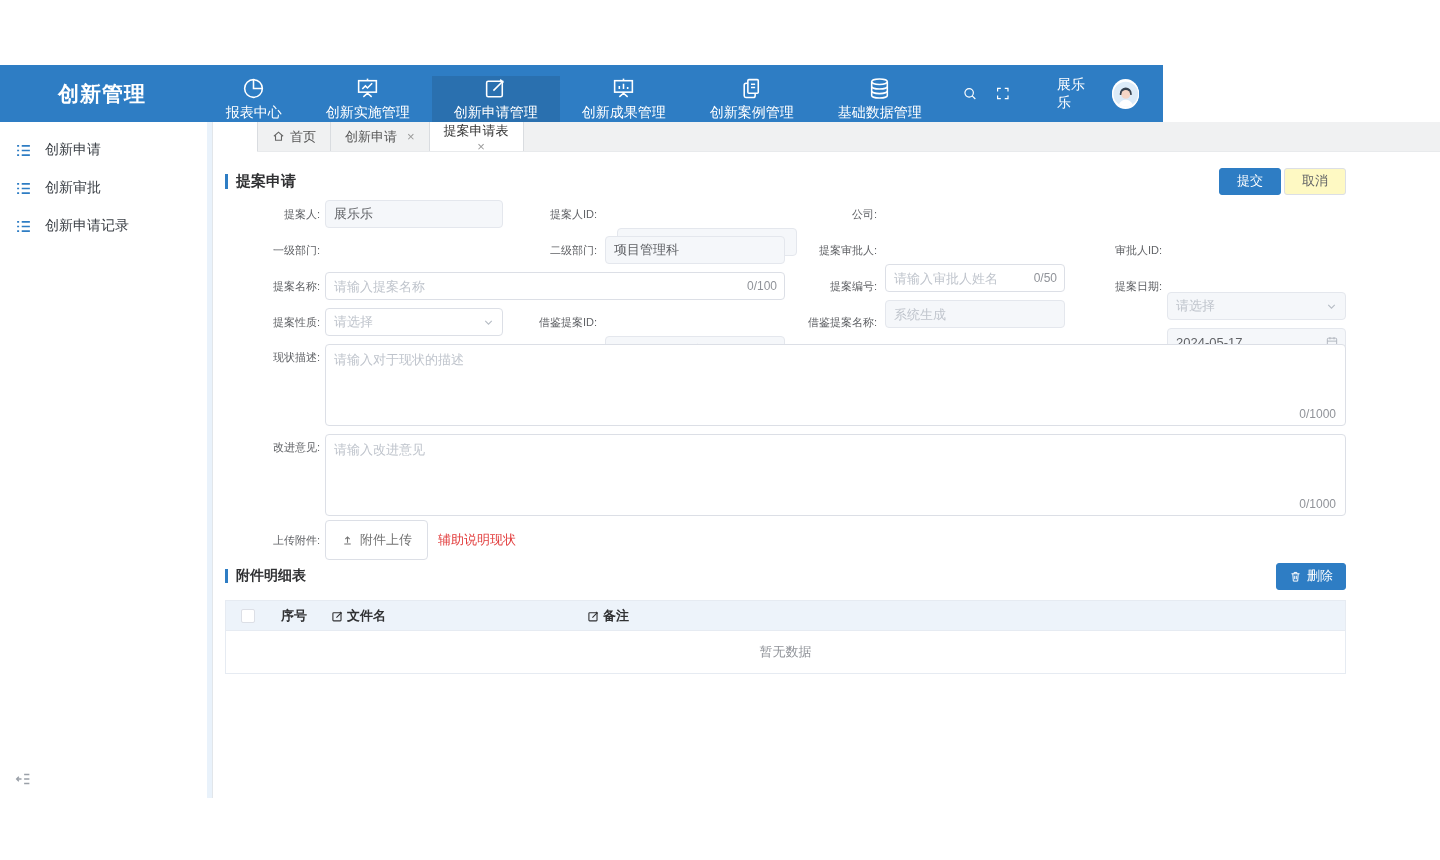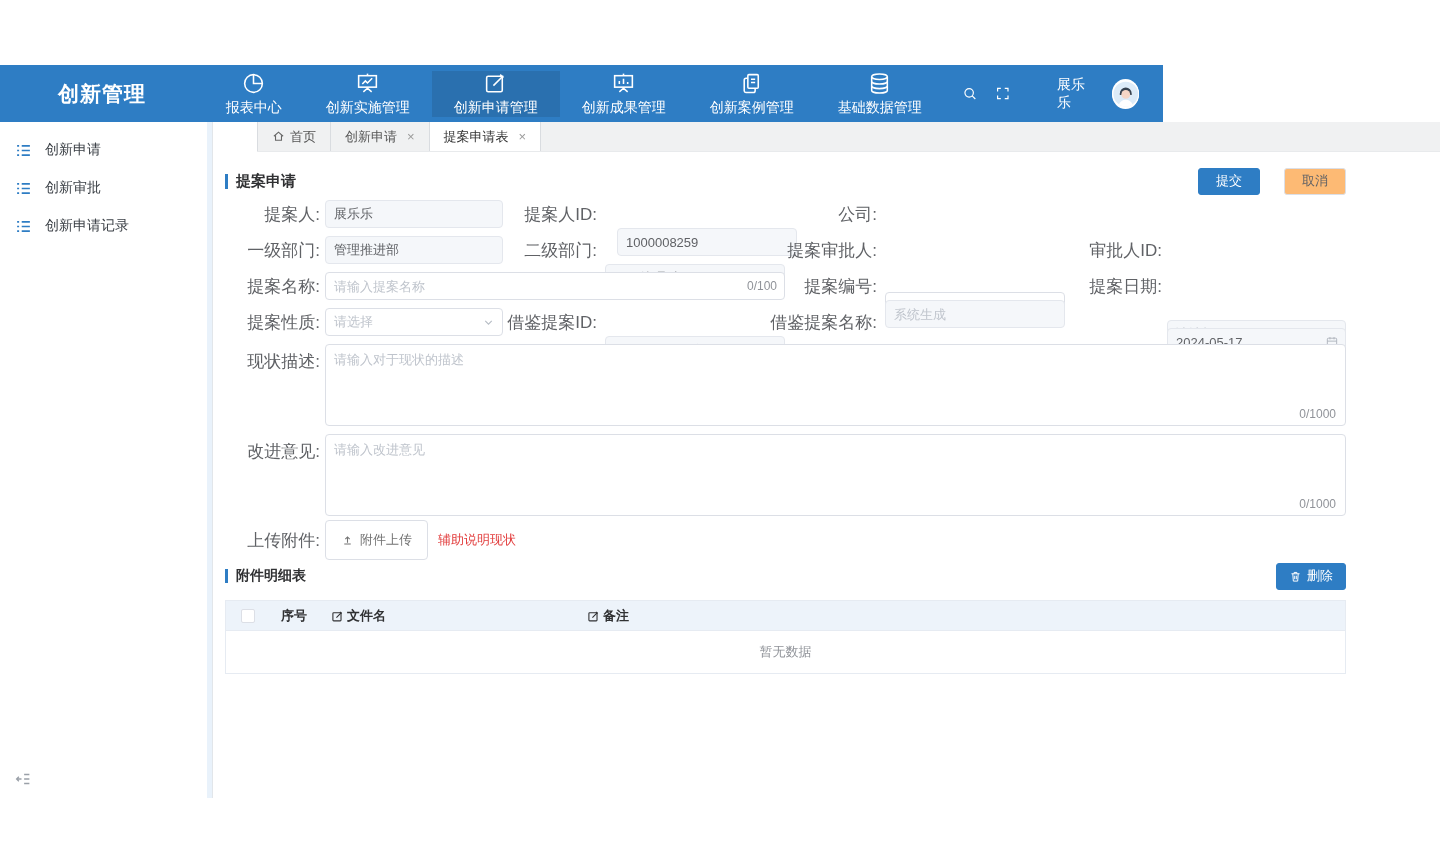--- a/index.html
+++ b/index.html
@@ -2,36 +2,36 @@
 <html><head>
 <meta charset="utf-8">
 <style>
   * { margin:0; padding:0; box-sizing:border-box; }
   html,body { width:1440px; height:860px; background:#fff; font-family:"Liberation Sans", sans-serif; overflow:hidden; }
   .app { position:absolute; left:0; top:65px; width:1440px; height:733px; }
 
   
   .header { position:absolute; left:0; top:0; width:1163px; height:57px; background:#2e7dc4; display:flex; align-items:stretch; }
   .brand { width:213px; display:flex; align-items:center; justify-content:center; color:#fff; font-size:21px; font-weight:bold; letter-spacing:1px; }
-  .nav { display:flex; align-items:center; }
+  .nav { display:flex; align-items:flex-end; }
   .nav-item { display:flex; flex-direction:column; align-items:center; justify-content:center; padding:0 22px; color:#fff; cursor:pointer; }
   .nav-item.active { background:#2a70af; }
   .nav-item .nico { width:25px; height:25px; margin-bottom:3px; }
   .nav-item .nlabel { font-size:14px; white-space:nowrap; }
   .hspacer { flex:1; }
   .hright { display:flex; align-items:center; padding-right:24px; color:#fff; }
   .hicon { width:17px; height:17px; margin-left:18px; cursor:pointer; }
   .uname { font-size:14px; margin-left:46px; cursor:pointer; }
   .avatar { width:30px; height:30px; margin-left:16px; border-radius:50%; overflow:hidden; cursor:pointer; background:#fff; }
 
   
   .tabbar { position:absolute; left:213px; top:57px; width:1227px; height:30px; background:#f0f1f2; display:flex; align-items:stretch; border-bottom:1px solid #e8eaec;margin-left:44px; }
   .tab { display:flex; align-items:center; padding:0 14px; font-size:13px; color:#555; border-right:1px solid #d9dce0; cursor:pointer; white-space:nowrap; }
   .tab:first-child { border-left:1px solid #d9dce0; }
-  .tab.active { background:#fff; color:#333; }
+  .tab.active { background:#fff; color:#333;flex-direction:column; }
   .tab .ticon { width:13px; height:13px; margin-right:5px; color:#666; }
   .tab .tclose { margin-left:10px; color:#9a9a9a; font-size:13px; line-height:1; }
   .tab-caret { position:absolute; right:8px; top:13px; width:0; height:0; border-left:4px solid transparent; border-right:4px solid transparent; border-top:5px solid #8a9099; cursor:pointer; }
 
   
   .sidebar { position:absolute; left:0; top:57px; width:213px; height:676px; background:#fff; border-right:1px solid #e2e6ea; }
   .sidebar::after { content:""; position:absolute; right:0; top:0; width:5px; height:100%; background:#e9f2fb; }
   .side-item { display:flex; align-items:center; height:38px; padding-left:15px; cursor:pointer; }
   .side-item .sico { width:17px; height:17px; color:#2e7dc4; margin-right:13px; }
   .side-item .slabel { font-size:14px; color:#3a3f45; }
@@ -39,28 +39,28 @@
 
   
   .content { position:absolute; left:213px; top:88px; width:1227px; height:645px; background:#fff; }
   .pane { position:relative; margin-left:12px; width:1121px; }
 
   .toolbar { margin-top:14px; height:28px; display:flex; align-items:center; justify-content:space-between; }
   .sec-title { display:flex; align-items:center; font-size:15px; font-weight:bold; color:#303133; }
   .sec-title .bar { width:3px; height:15px; background:#2e7dc4; margin-right:8px; }
   .btn { height:27px; padding:0 17px; font-size:13px; border-radius:3px; cursor:pointer; display:inline-flex; align-items:center; justify-content:center; font-family:inherit; }
   .btn-primary { background:#2e7dc4; color:#fff; border:1px solid #2e7dc4; }
-  .btn-plain { background:#fdba74; color:#606266; border:1px solid #dcdfe6; }
-  .toolbar .btns { display:flex; gap:24px; }
+  .btn-plain { background:#fef9c3; color:#606266; border:1px solid #dcdfe6; }
+  .toolbar .btns { display:flex; gap:3px; }
 
   .formwrap { margin-top:5px; }
   .frow { position:relative; height:28px; margin-bottom:8px; }
   .frow.ta { height:82px; }
   .fcell { position:absolute; top:0; height:28px; display:flex; align-items:center; }
-  .flabel { justify-content:flex-end; font-size:17px; color:#606266; white-space:nowrap;text-align:center; }
+  .flabel { justify-content:flex-end; font-size:11px; color:#606266; white-space:nowrap;text-align:center; }
   .frow.ta .flabel { align-items:flex-start; padding-top:6px; height:auto; }
 
   .inp { width:100%; height:28px; border:1px solid #dcdfe6; border-radius:4px; background:#fff; padding:0 8px; font-size:13px; color:#606266; font-family:inherit; outline:none; }
   .inp::placeholder { color:#bfc4cc; }
   .inp.dis, .sel.dis { background:#f5f7fa; border-color:#e4e7ed; }
   .iwrap { position:relative; }
   .counter { position:absolute; right:8px; top:0; height:28px; display:flex; align-items:center; font-size:12px; color:#909399; background:transparent; }
   .counter-pad { padding-right:48px; }
   .sel { position:relative; width:100%; height:28px; border:1px solid #dcdfe6; border-radius:4px; background:#fff; display:flex; align-items:center; padding:0 26px 0 8px; font-size:13px; color:#bfc4cc; cursor:pointer; }
   .sel .chev { position:absolute; right:7px; top:7px; width:13px; height:13px; color:#b6bcc4; }
@@ -262,23 +262,20 @@
           </div>
           <div class="fcell flabel" style="left:212px;width:160px">提案人ID:</div>
           <div class="fcell iwrap" style="left:392px;width:180px">
             <input class="inp dis" readonly="" value="1000008259" style="">
           </div>
           <div class="fcell flabel" style="left:500px;width:152px">公司:</div>
         </div>
 
         <div class="frow">
           <div class="fcell flabel" style="left:0;width:95px">一级部门:</div>
-          <div class="fcell iwrap" style="left:100px;width:178px">
-            <input class="inp dis" readonly="" value="管理推进部" style="">
-          </div>
           <div class="fcell flabel" style="left:212px;width:160px">二级部门:</div>
           <div class="fcell iwrap" style="left:380px;width:180px">
             <input class="inp dis" readonly="" value="项目管理科" style="">
           </div>
           <div class="fcell flabel" style="left:500px;width:152px">提案审批人:</div>
           <div class="fcell iwrap" style="left:660px;width:180px">
             <input class="inp counter-pad" placeholder="请输入审批人姓名" style="">
             <span class="counter">0/50</span>
           </div>
           <div class="fcell flabel" style="left:790px;width:147px">审批人ID:</div>

